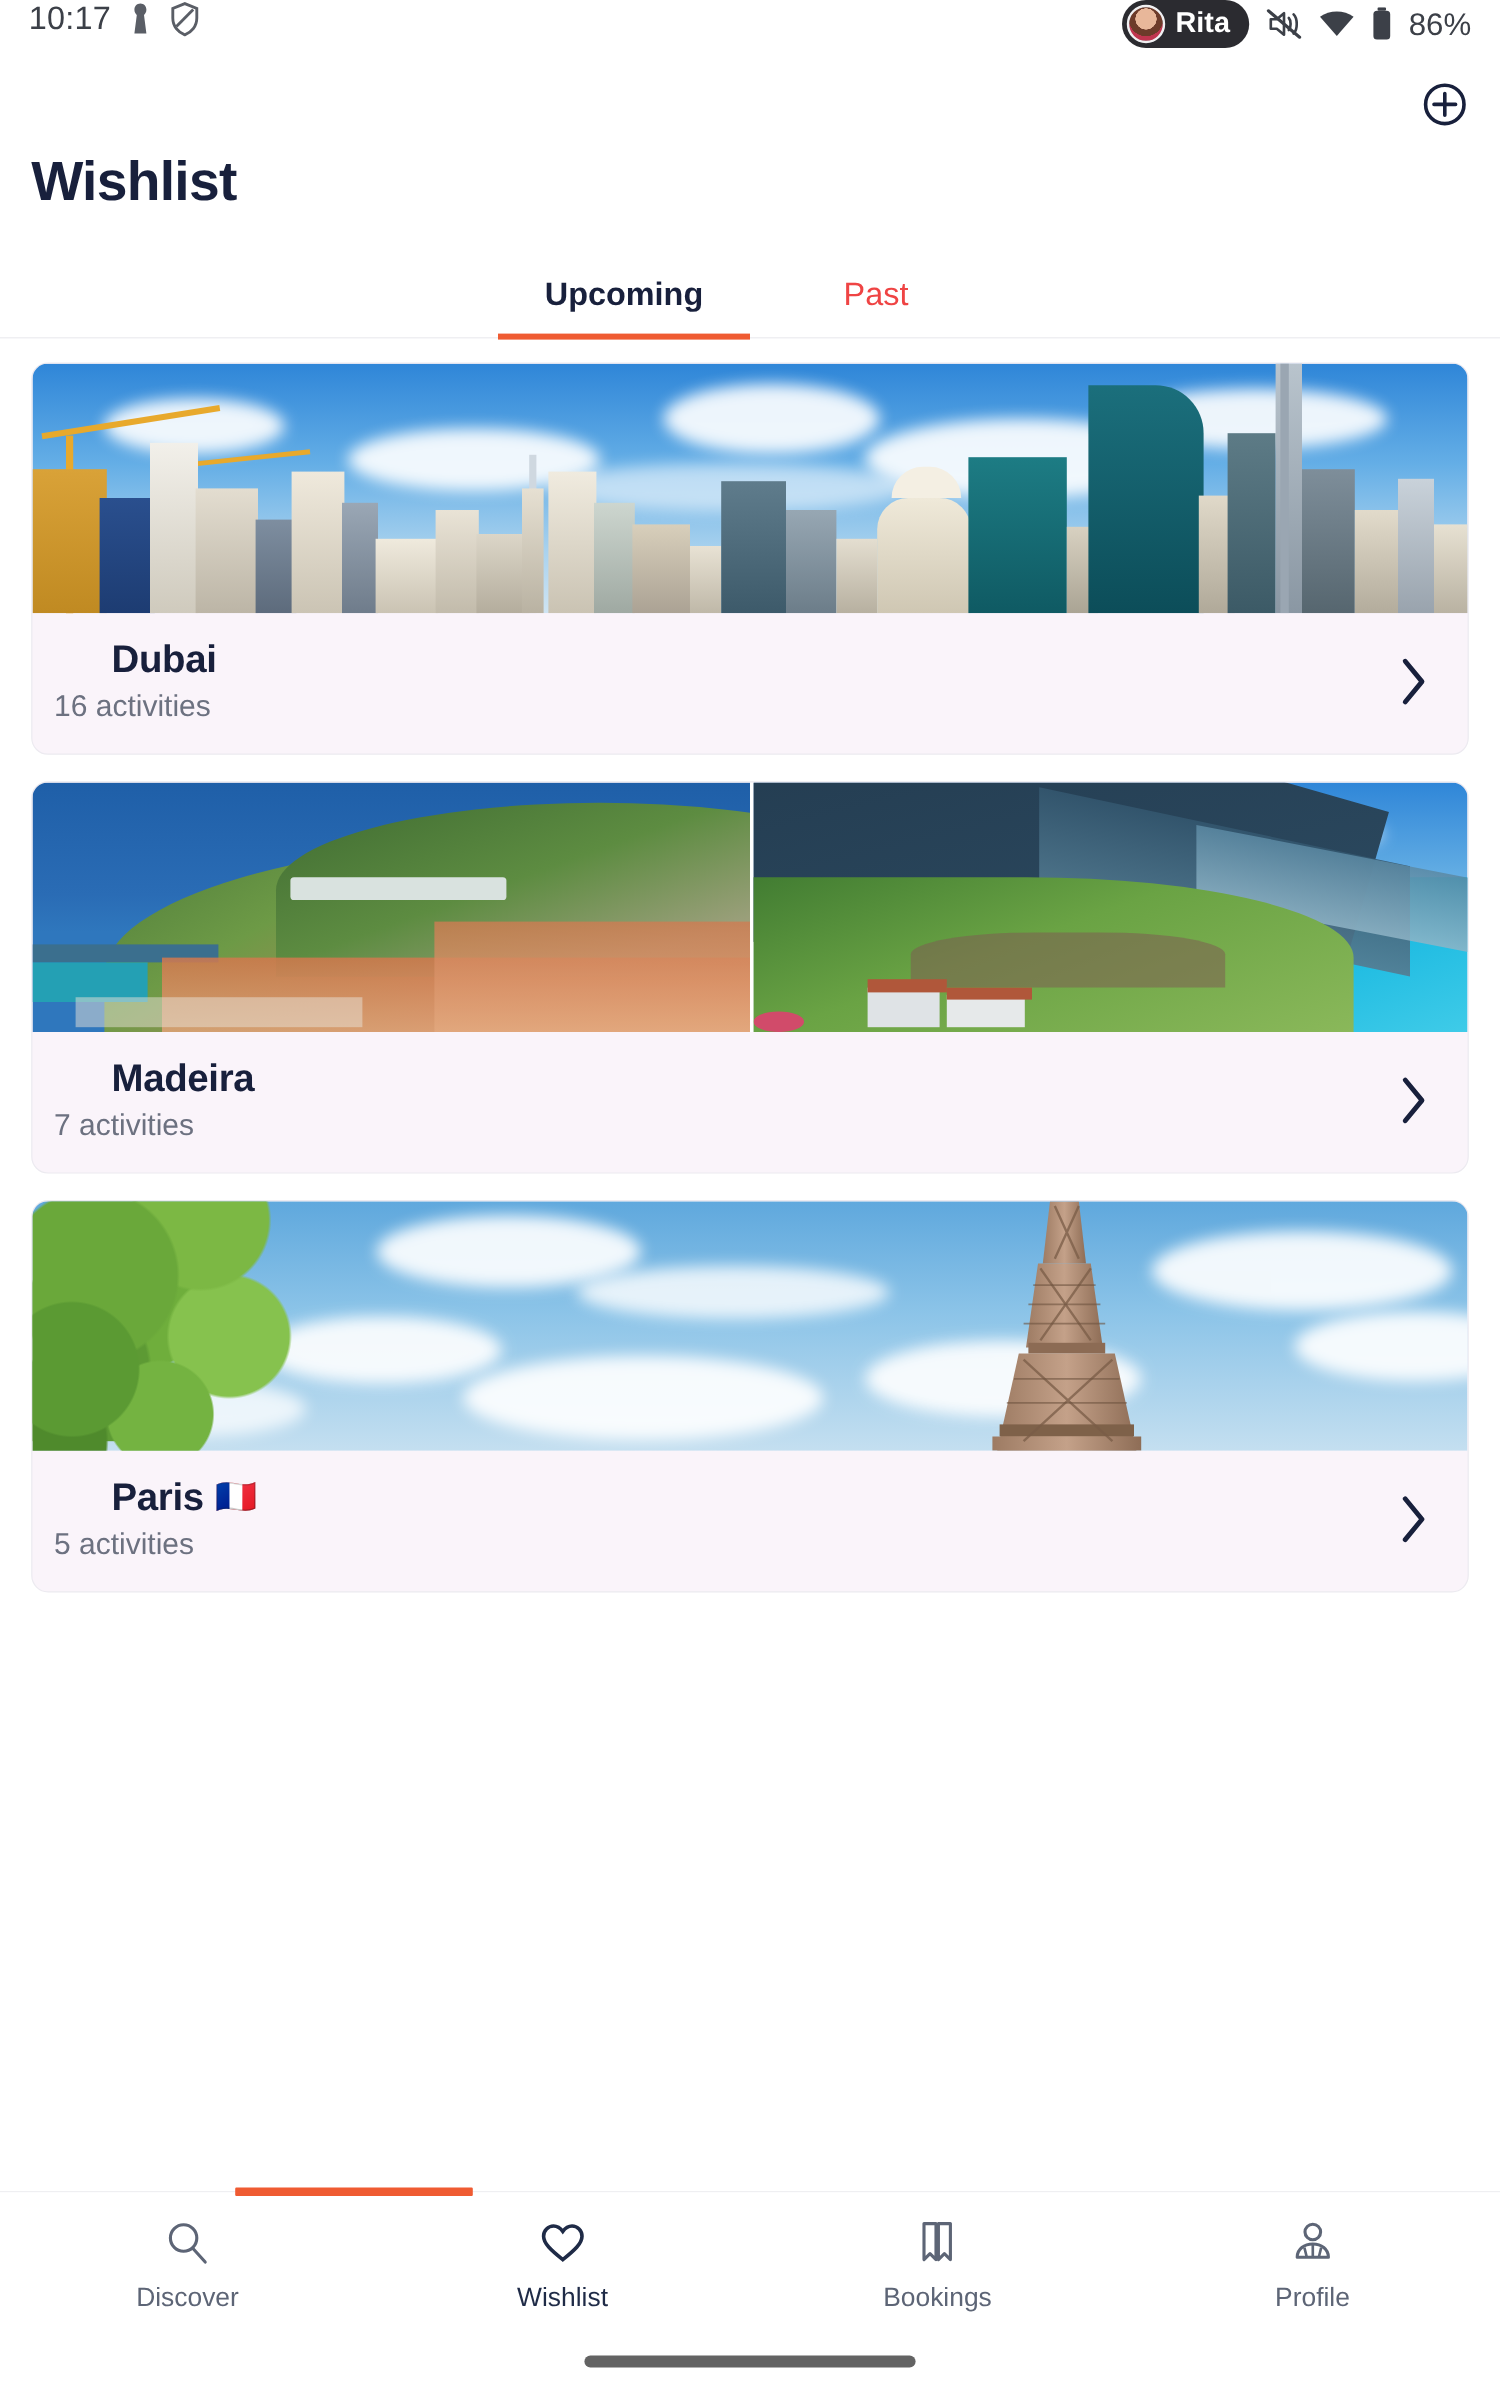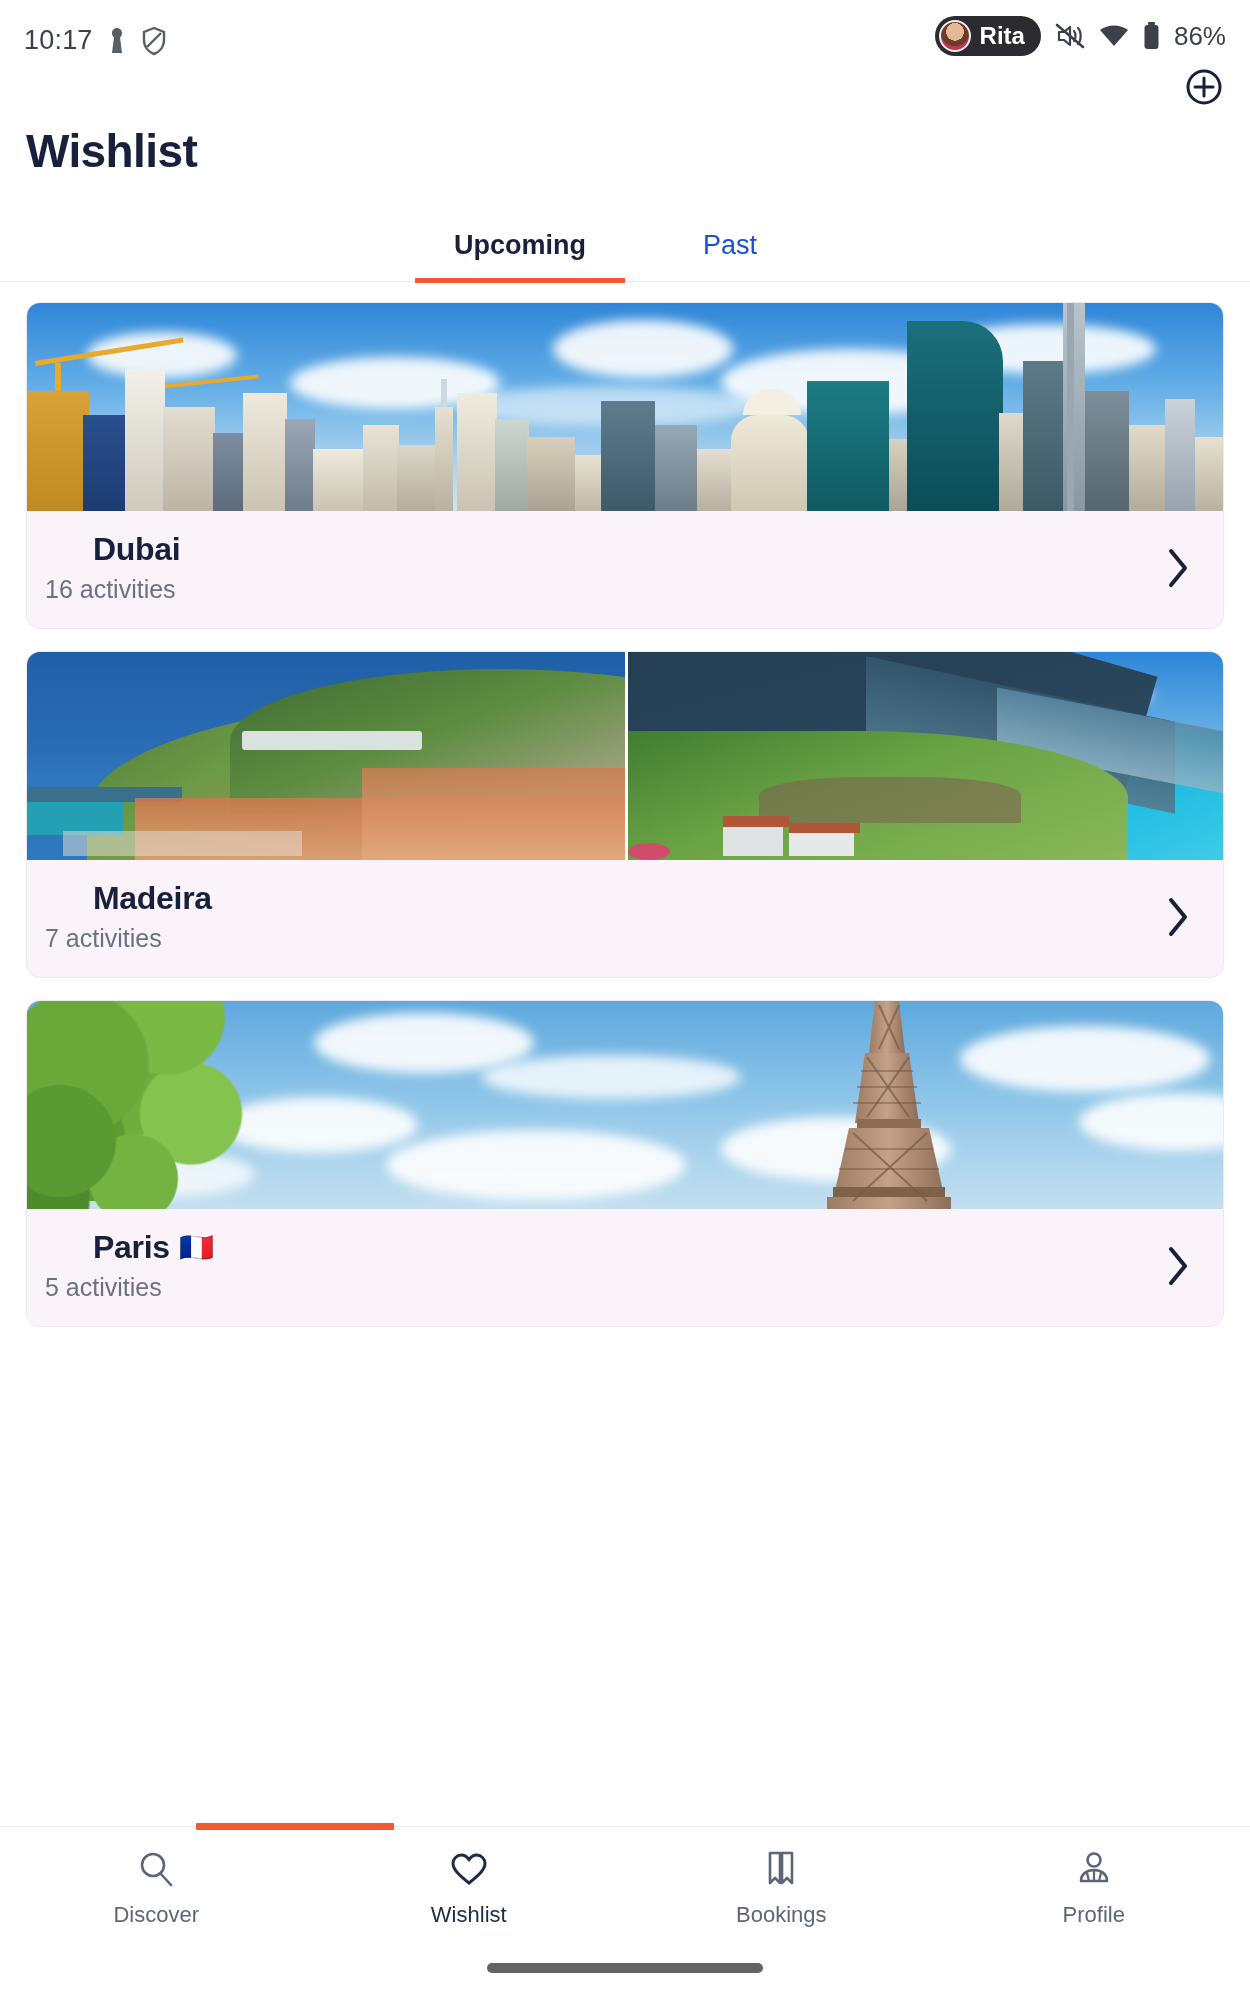--- a/index.html
+++ b/index.html
@@ -6,38 +6,38 @@
   html,body { width:1250px; height:2000px; }
   body {
     font-family:"Liberation Sans", sans-serif;
     background:#ffffff;
     color:#1d2440;
     overflow:hidden;
   }
   .phone { position:relative; width:1250px; height:2000px; background:#fff; display:flex; flex-direction:column; }
 
   
-  .statusbar { height:56px; display:flex; align-items:flex-end; padding:0 24px; flex:none; }
+  .statusbar { height:56px; display:flex; align-items:flex-start; padding:0 24px; flex:none; }
   .sb-left { display:flex; align-items:center; gap:14px; }
   .sb-time { font-size:27px; color:#3c4048; letter-spacing:.2px; }
   .sb-right { margin-left:auto; display:flex; align-items:center; gap:14px; }
   .user-pill { display:flex; align-items:center; gap:9px; background:#2b2b30; border-radius:40px; padding:4px 16px 4px 4px; height:40px; }
   .avatar { width:32px; height:32px; border-radius:50%; background:radial-gradient(circle at 50% 35%, #e8b79a 0 38%, #6d3b2a 39% 62%, #c0354f 63% 100%); border:2px solid #f0f0f2; flex:none; }
   .user-name { color:#fff; font-size:24px; font-weight:700; }
   .sb-batt { font-size:26px; color:#3c4048; }
   .ico { display:block; }
 
   
   .topbar { flex:none; padding:0 24px; }
   .plus-row { height:62px; display:flex; justify-content:flex-end; align-items:center; }
   .page-title { font-size:46px; font-weight:800; letter-spacing:-.6px; color:#18203c; padding:6px 0 30px 2px; }
 
   
   .tabs { flex:none; display:flex; border-bottom:1.5px solid #ececef; }
-  .tab { flex:0 0 auto; width:210px; text-align:center; padding:22px 0 20px; font-size:27px; color:#1d4ed8; position:relative; }
+  .tab { flex:0 0 auto; width:210px; text-align:center; padding:22px 0 20px; font-size:27px; color:#ef4444; position:relative; }
   .tab.active { color:#18203c; font-weight:700; }
   .tab.active::after { content:""; position:absolute; left:0; right:0; bottom:-1.5px; height:5px; background:#ef5b32; }
   .tabs-inner { display:flex; margin:0 auto;align-items:center; }
 
   
   .list { flex:1 1 auto; padding:20px 26px 0; }
   .card { border:1px solid #eceaf0; border-radius:14px; overflow:hidden; margin-bottom:22px; background:#faf4fa; }
   .card-img { height:208px; display:flex; }
   .card-img .half { flex:1 1 50%; position:relative; overflow:hidden; }
   .card-img .half + .half { border-left:3px solid #fff; }

